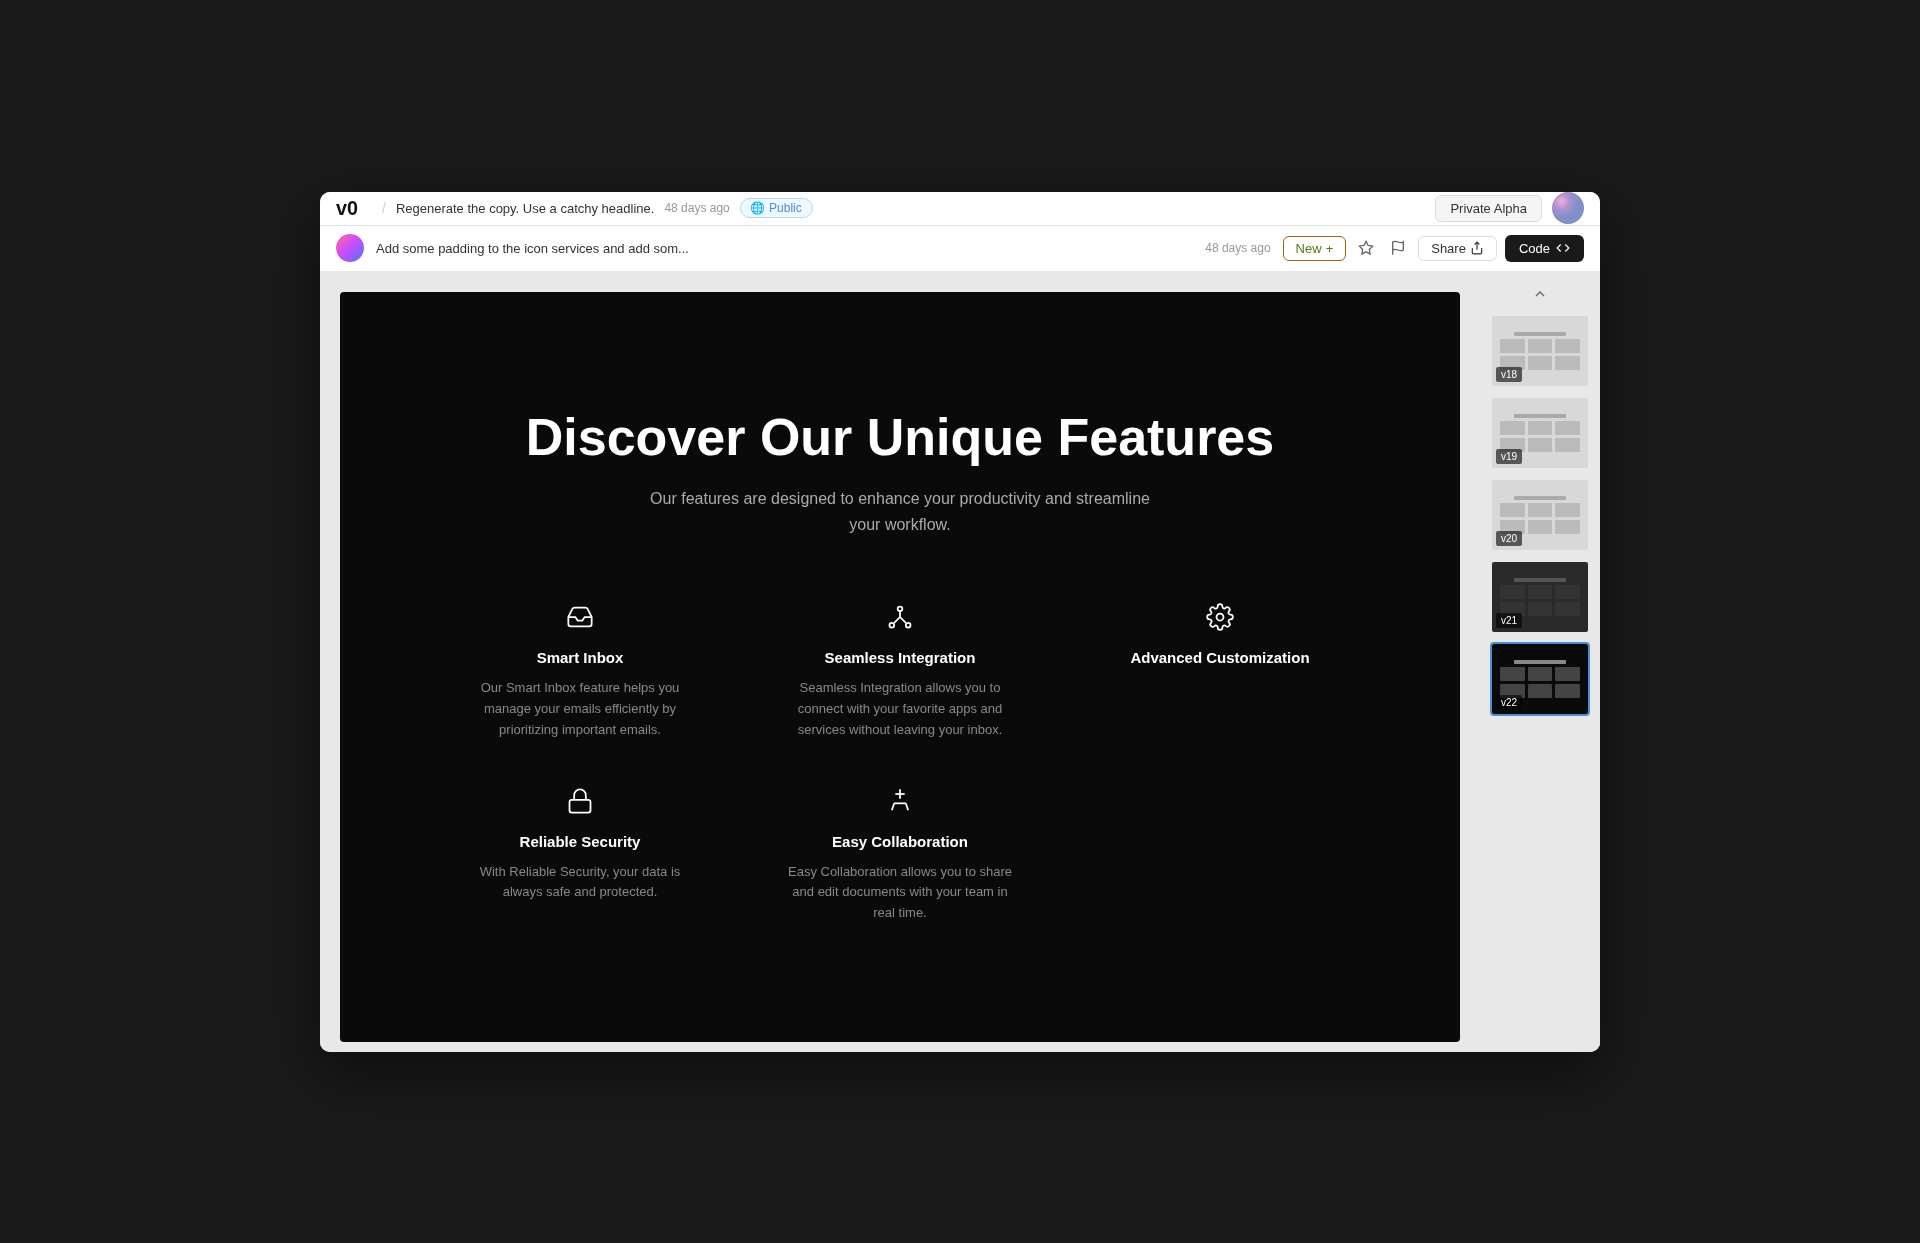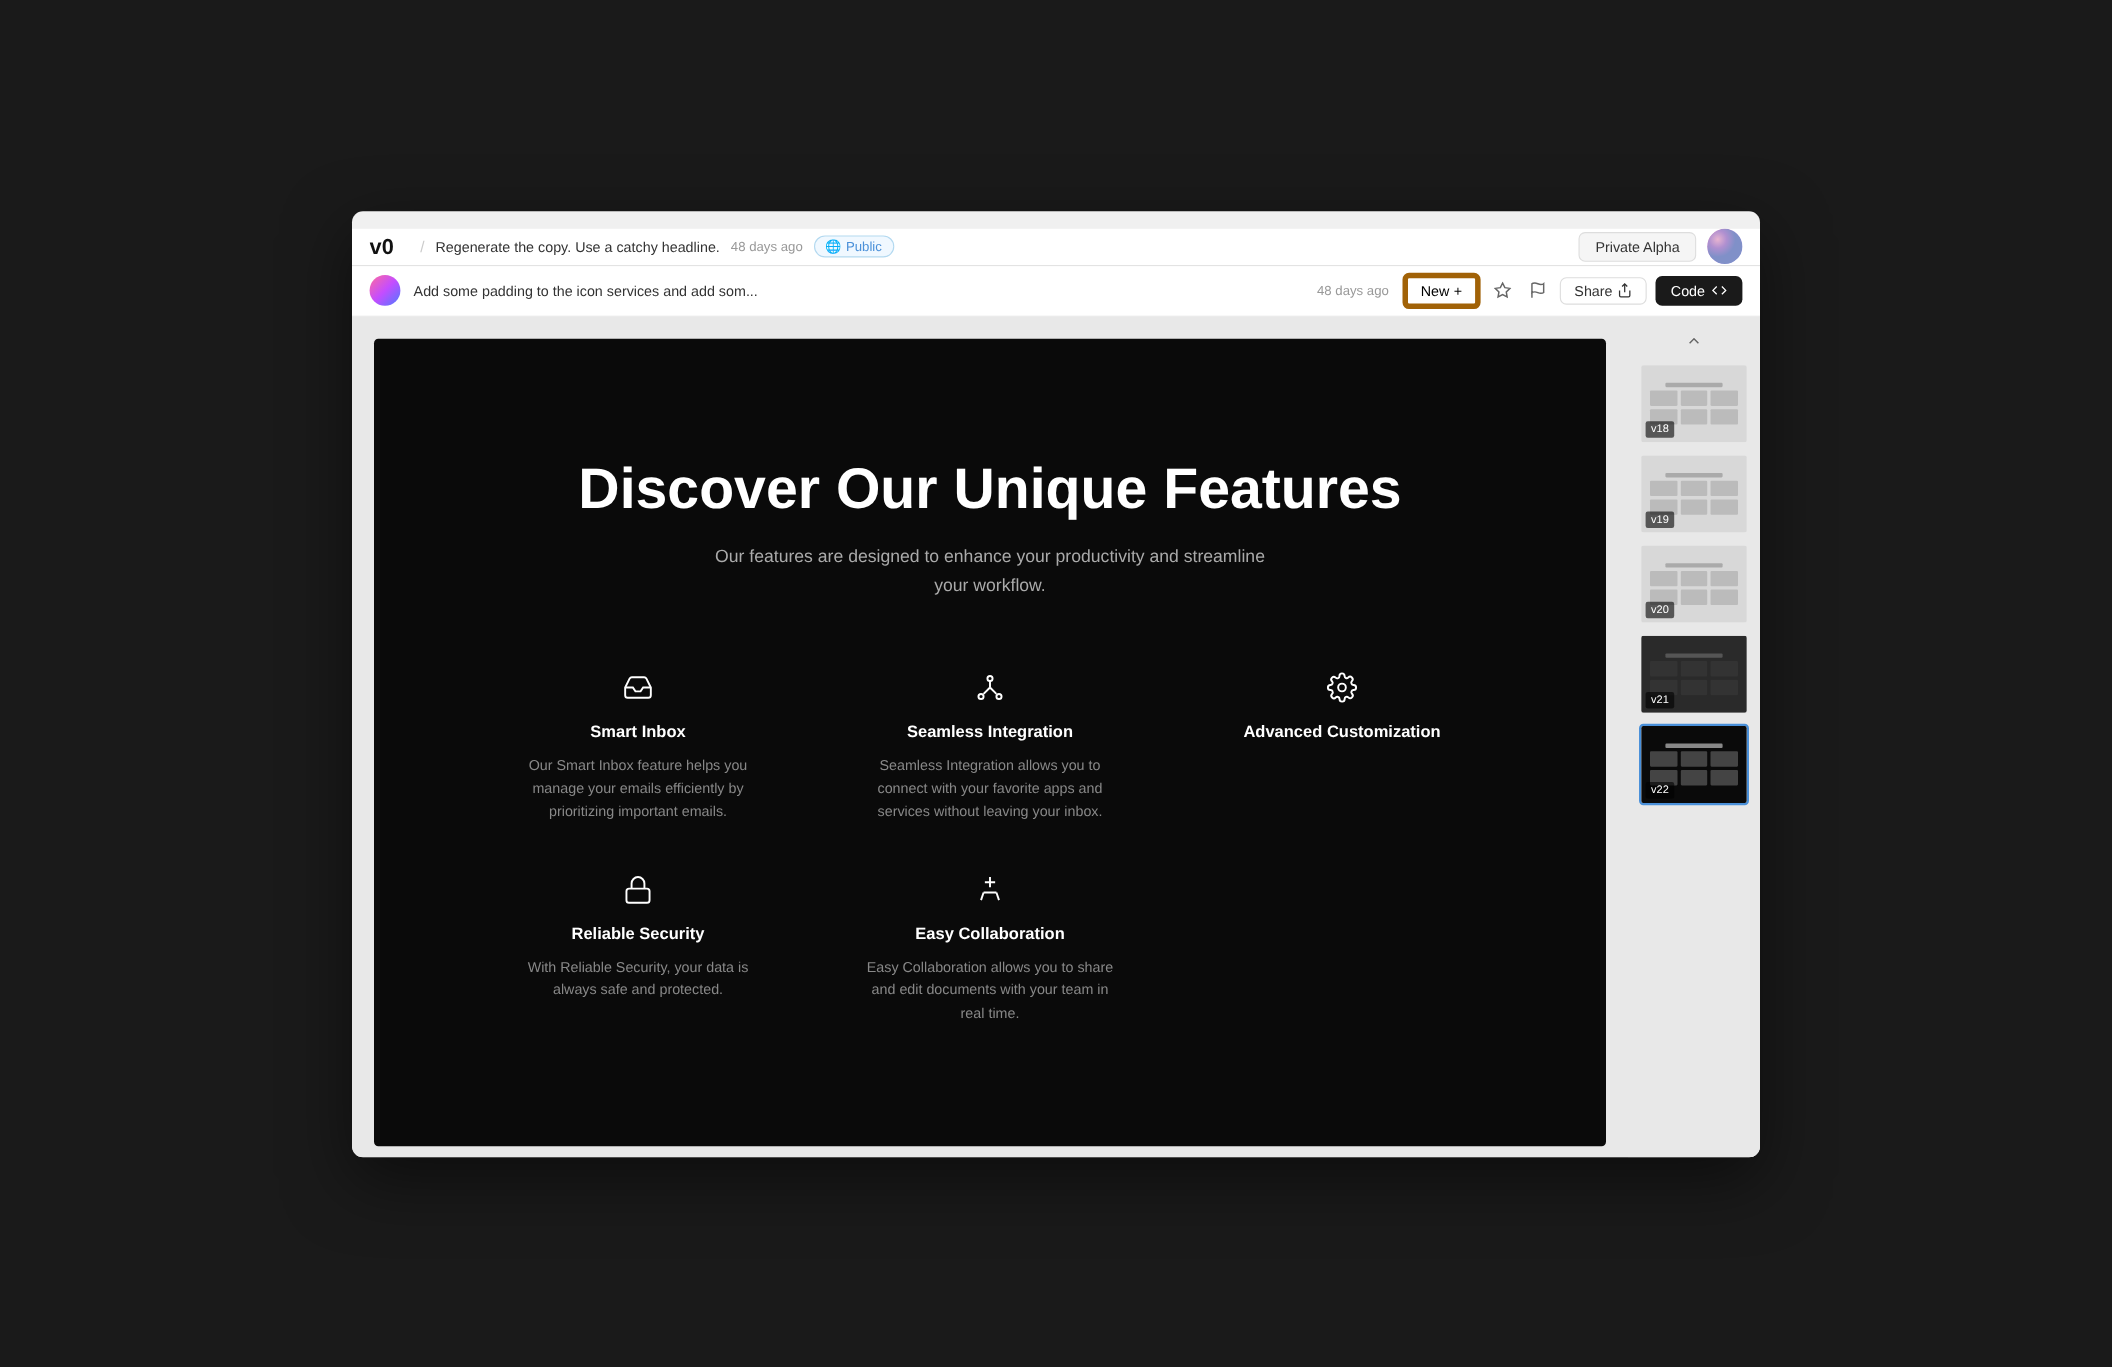--- a/index.html
+++ b/index.html
@@ -23,21 +23,20 @@
     }
     
     .topbar {
       background: #ffffff;
       border-bottom: 1px solid #e0e0e0;
       height: 34px;
       display: flex;
       align-items: center;
       padding: 0 16px;
       gap: 10px;
-      margin-top: 16px;
     }
     .logo-area {
       display: flex;
       align-items: center;
       gap: 6px;
     }
     .logo-svg {
       width: 36px;
       height: 24px;
     }
@@ -119,25 +118,25 @@
       margin-left: auto;
       display: flex;
       align-items: center;
       gap: 8px;
     }
     .new-btn {
       display: flex;
       align-items: center;
       gap: 4px;
       background: #fff;
-      border: 5px solid #a16207;
+      border: 1px solid #a16207;
       border-radius: 6px;
       padding: 4px 12px;
       font-size: 13px;
-      color: #000000;
+      color: #4d7c0f;
       cursor: pointer;
     }
     .icon-btn {
       background: none;
       border: none;
       cursor: pointer;
       padding: 4px;
       color: #666;
       display: flex;
       align-items: center;

